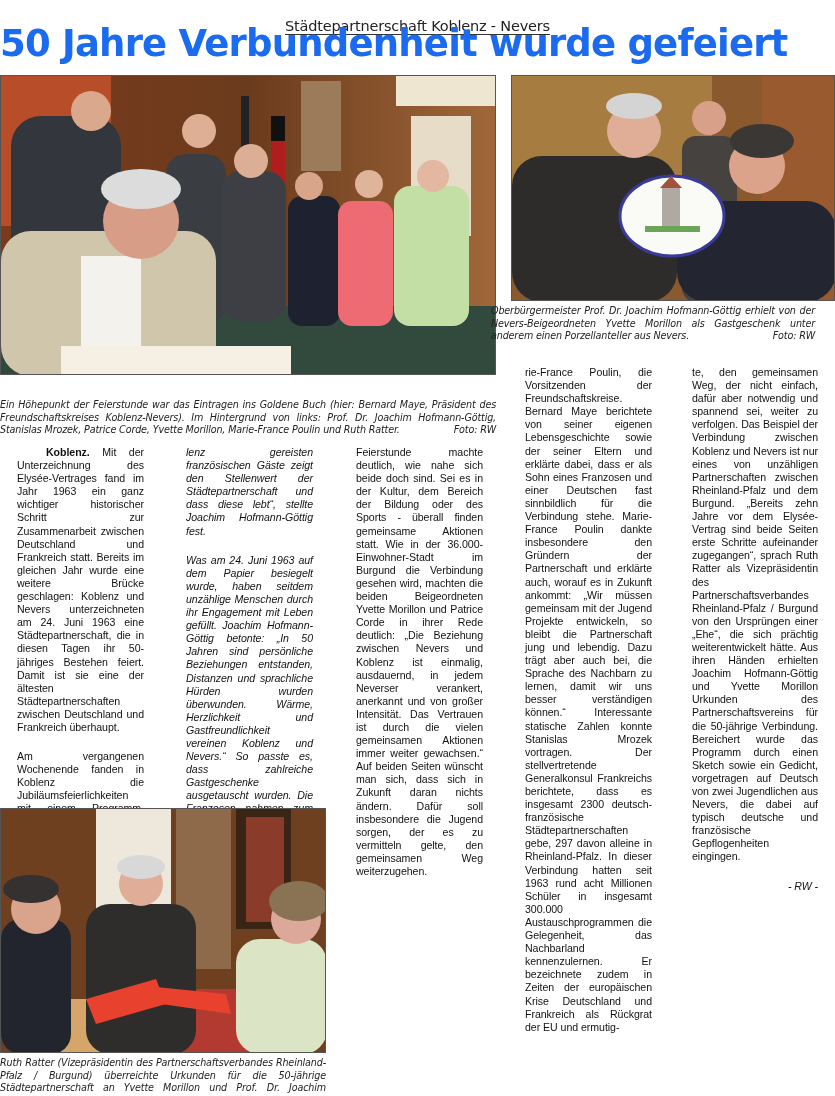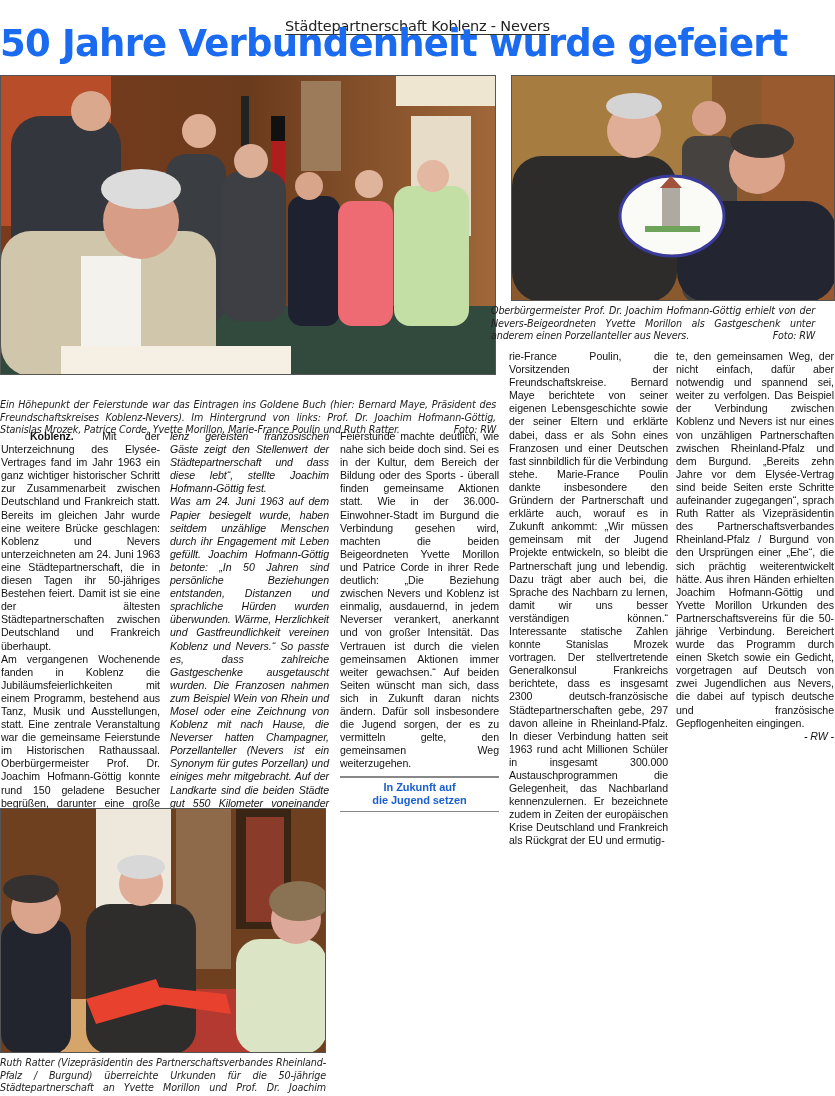--- a/index.html
+++ b/index.html
@@ -4,21 +4,21 @@
 <style>
   html,body{margin:0;padding:0;background:#fff;}
   body{width:835px;height:1096px;position:relative;overflow:hidden;font-family:"Liberation Sans",sans-serif;color:#111;}
   .kicker{position:absolute;top:18px;left:0;width:835px;text-align:center;font-family:"DejaVu Sans",sans-serif;font-size:14.5px;color:#222;letter-spacing:-0.2px;}
   .kicker span{border-bottom:1px solid #333;padding-bottom:0;}
   .headline{position:absolute;top:20px;left:0;width:835px;text-align:left;font-family:"DejaVu Sans",sans-serif;font-weight:bold;font-size:37px;color:#1a6bf0;letter-spacing:-0.8px;line-height:48px;}
   .photo{position:absolute;overflow:hidden;border:1px solid #555;box-sizing:border-box;}
   .caption{position:absolute;font-family:"DejaVu Sans",sans-serif;font-style:italic;font-size:9.6px;line-height:12.5px;color:#222;text-align:justify;letter-spacing:-0.15px;}
   .caption .credit{float:right;}
   .col{position:absolute;font-size:10.6px;line-height:13.1px;text-align:justify;hyphens:manual;color:#111;letter-spacing:-0.05px;}
-  .col p{margin:0;}
+  .col p{margin:16px;}
   .col b{font-weight:bold;padding-left:29px;}
   .subhead{border-top:2px solid #888;border-bottom:1px solid #888;margin:6px 0 6px 0;padding:3px 0 4px 0;text-align:center;color:#1a5fd0;font-weight:bold;font-size:11px;line-height:13px;}
   .sig{text-align:right;font-style:italic;}
 </style>
 </head>
 <body>
 
 <div class="kicker"><span>Städtepartnerschaft Koblenz - Nevers</span></div>
 <div class="headline">50 Jahre Verbundenheit wurde gefeiert</div>
 
@@ -94,24 +94,20 @@
 <div class="col" style="left:1px;top:430px;width:159px;">
   <p><b>Koblenz.</b><span> Mit der Unterzeichnung des Elysée-Vertrages fand im Jahr 1963 ein ganz wichtiger historischer Schritt zur Zusammenarbeit zwischen Deutschland und Frankreich statt. Bereits im gleichen Jahr wurde eine weitere Brücke geschlagen: Koblenz und Nevers unterzeichneten am 24. Juni 1963 eine Städtepartnerschaft, die in diesen Tagen ihr 50-jähriges Bestehen feiert. Damit ist sie eine der ältesten Städtepartnerschaften zwischen Deutschland und Frankreich überhaupt.</span></p>
   <p>Am vergangenen Wochenende fanden in Koblenz die Jubiläumsfeierlichkeiten mit einem Programm, bestehend aus Tanz, Musik und Ausstellungen, statt. Eine zentrale Veranstaltung war die gemeinsame Feierstunde im Historischen Rathaussaal. Oberbürgermeister Prof. Dr. Joachim Hofmann-Göttig konnte rund 150 geladene Besucher begrüßen, darunter eine große Delegation aus Nevers. „Die Vielzahl der nach Kob-</p>
 </div>
 <div class="col" style="left:170px;top:430px;width:159px;font-style:italic;">
   <p>lenz gereisten französischen Gäste zeigt den Stellenwert der Städtepartnerschaft und dass diese lebt“, stellte Joachim Hofmann-Göttig fest.</p>
   <p>Was am 24. Juni 1963 auf dem Papier besiegelt wurde, haben seitdem unzählige Menschen durch ihr Engagement mit Leben gefüllt. Joachim Hofmann-Göttig betonte: „In 50 Jahren sind persönliche Beziehungen entstanden, Distanzen und sprachliche Hürden wurden überwunden. Wärme, Herzlichkeit und Gastfreundlichkeit vereinen Koblenz und Nevers.“ So passte es, dass zahlreiche Gastgeschenke ausgetauscht wurden. Die Franzosen nahmen zum Beispiel Wein von Rhein und Mosel oder eine Zeichnung von Koblenz mit nach Hause, die Neverser hatten Champagner, Porzellanteller (Nevers ist ein Synonym für gutes Porzellan) und einiges mehr mitgebracht. Auf der Landkarte sind die beiden Städte gut 550 Kilometer voneinander getrennt, aber die</p>
 </div>
 <div class="col" style="left:340px;top:430px;width:159px;">
   <p>Feierstunde machte deutlich, wie nahe sich beide doch sind. Sei es in der Kultur, dem Bereich der Bildung oder des Sports - überall finden gemeinsame Aktionen statt. Wie in der 36.000-Einwohner-Stadt im Burgund die Verbindung gesehen wird, machten die beiden Beigeordneten Yvette Morillon und Patrice Corde in ihrer Rede deutlich: „Die Beziehung zwischen Nevers und Koblenz ist einmalig, ausdauernd, in jedem Neverser verankert, anerkannt und von großer Intensität. Das Vertrauen ist durch die vielen gemeinsamen Aktionen immer weiter gewachsen.“ Auf beiden Seiten wünscht man sich, dass sich in Zukunft daran nichts ändern. Dafür soll insbesondere die Jugend sorgen, der es zu vermitteln gelte, den gemeinsamen Weg weiterzugehen.</p>
-  <div class="subhead">
-    <div>In Zukunft auf</div>
-    <div>die Jugend setzen</div>
-  </div>
 </div>
 <div class="col" style="left:509px;top:350px;width:159px;">
   <p>rie-France Poulin, die Vorsitzenden der Freundschaftskreise. Bernard Maye berichtete von seiner eigenen Lebensgeschichte sowie der seiner Eltern und erklärte dabei, dass er als Sohn eines Franzosen und einer Deutschen fast sinnbildlich für die Verbindung stehe. Marie-France Poulin dankte insbesondere den Gründern der Partnerschaft und erklärte auch, worauf es in Zukunft ankommt: „Wir müssen gemeinsam mit der Jugend Projekte entwickeln, so bleibt die Partnerschaft jung und lebendig. Dazu trägt aber auch bei, die Sprache des Nachbarn zu lernen, damit wir uns besser verständigen können.“ Interessante statische Zahlen konnte Stanislas Mrozek vortragen. Der stellvertretende Generalkonsul Frankreichs berichtete, dass es insgesamt 2300 deutsch-französische Städtepartnerschaften gebe, 297 davon alleine in Rheinland-Pfalz. In dieser Verbindung hatten seit 1963 rund acht Millionen Schüler in insgesamt 300.000 Austauschprogrammen die Gelegenheit, das Nachbarland kennenzulernen. Er bezeichnete zudem in Zeiten der europäischen Krise Deutschland und Frankreich als Rückgrat der EU und ermutig-</p>
 </div>
 <div class="col" style="left:676px;top:350px;width:158px;">
   <p>te, den gemeinsamen Weg, der nicht einfach, dafür aber notwendig und spannend sei, weiter zu verfolgen. Das Beispiel der Verbindung zwischen Koblenz und Nevers ist nur eines von unzähligen Partnerschaften zwischen Rheinland-Pfalz und dem Burgund. „Bereits zehn Jahre vor dem Elysée-Vertrag sind beide Seiten erste Schritte aufeinander zugegangen“, sprach Ruth Ratter als Vizepräsidentin des Partnerschaftsverbandes Rheinland-Pfalz / Burgund von den Ursprüngen einer „Ehe“, die sich prächtig weiterentwickelt hätte. Aus ihren Händen erhielten Joachim Hofmann-Göttig und Yvette Morillon Urkunden des Partnerschaftsvereins für die 50-jährige Verbindung. Bereichert wurde das Programm durch einen Sketch sowie ein Gedicht, vorgetragen auf Deutsch von zwei Jugendlichen aus Nevers, die dabei auf typisch deutsche und französische Gepflogenheiten eingingen.</p>
   <p class="sig">- RW -</p>
 </div>
 
 <div class="photo" style="left:0;top:808px;width:326px;height:245px;">

